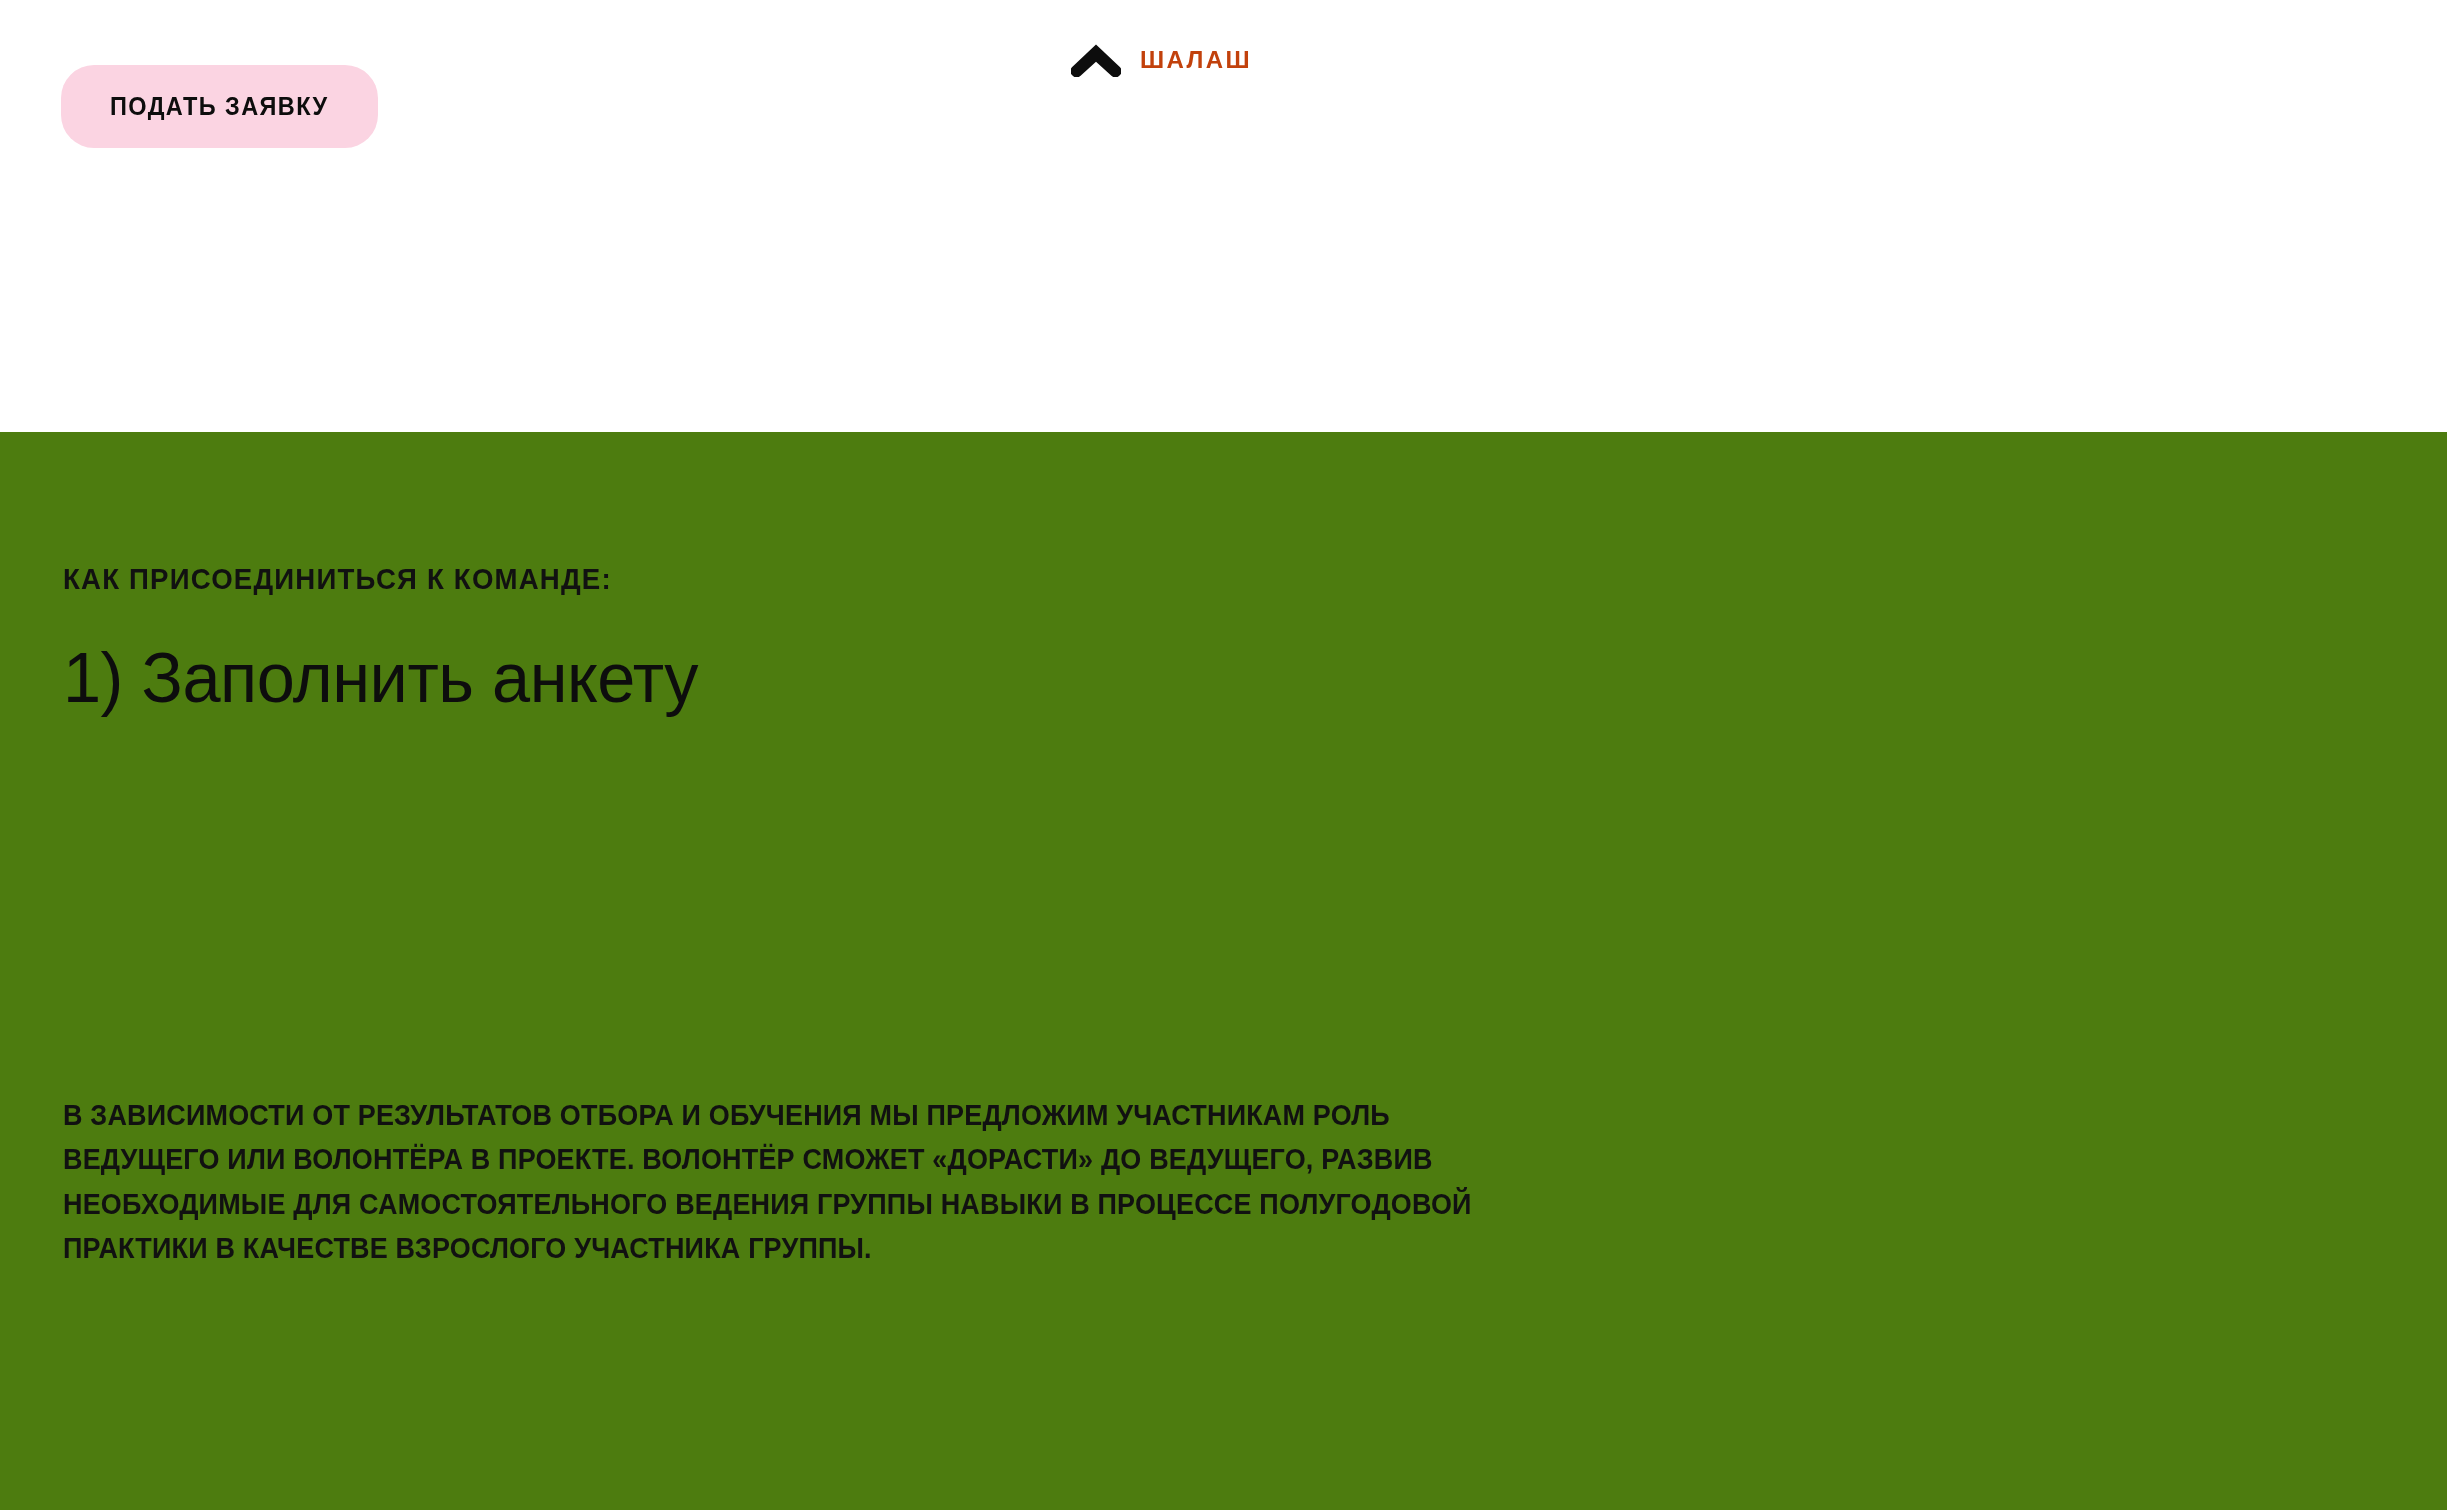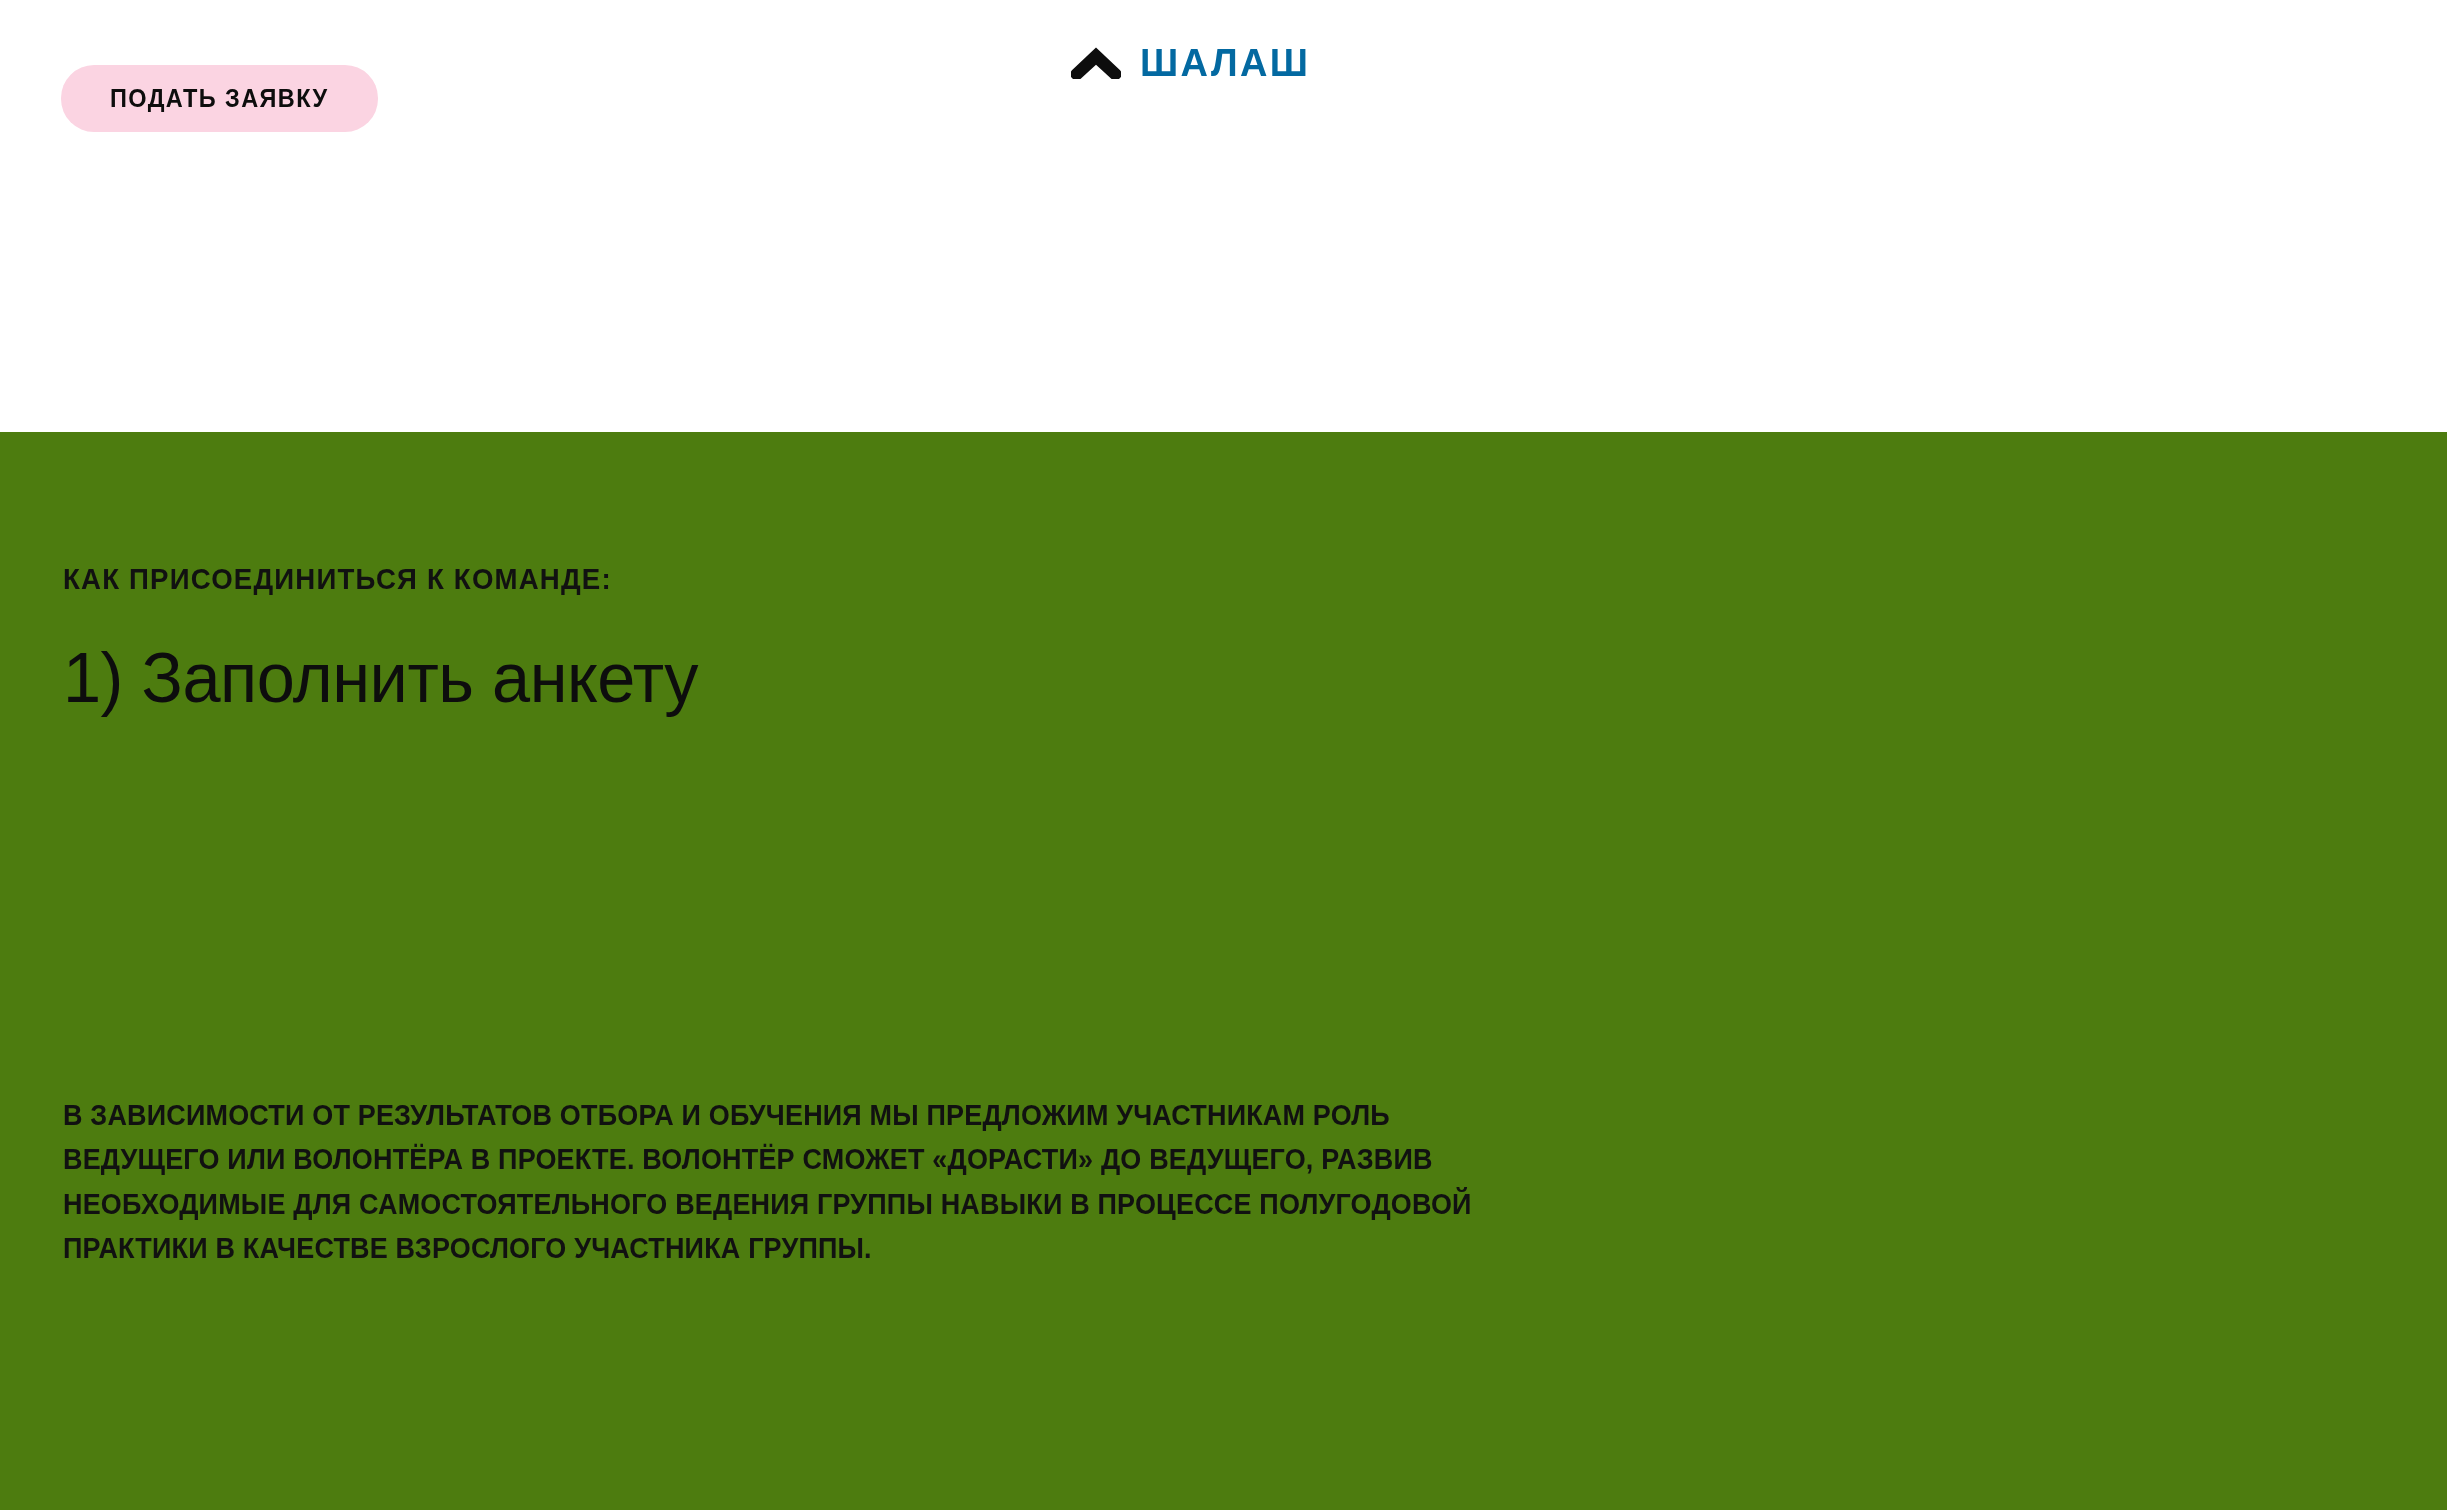--- a/index.html
+++ b/index.html
@@ -30,21 +30,21 @@
     width: 2447px;
     height: 432px;
     background: #ffffff;
   }
 
   .apply-button {
     position: absolute;
     left: 61px;
     top: 65px;
     height: 67px;
-    padding: 0 42px;
+    padding: 8px 42px;
     display: flex;
     align-items: center;
     justify-content: center;
     background: #FBD4E2;
     border: none;
     border-radius: 33px;
     cursor: pointer;
   }
   .apply-button-label {
     font-family: "Liberation Sans", sans-serif;
@@ -68,24 +68,24 @@
     cursor: pointer;
   }
   .brand-mark {
     width: 50px;
     height: 32.5px;
     display: block;
     flex: 0 0 auto;
   }
   .brand-name {
     font-family: "Liberation Sans", sans-serif;
-    font-size: 38px;
+    font-size: 24px;
     font-weight: 700;
     letter-spacing: 2.4px;
-    color: #0369a1;
+    color: #c2410c;
     line-height: 1;
     white-space: nowrap;
   }
 
   
   .pink-section {
     position: absolute;
     left: 0;
     top: 432px;
     width: 2447px;

